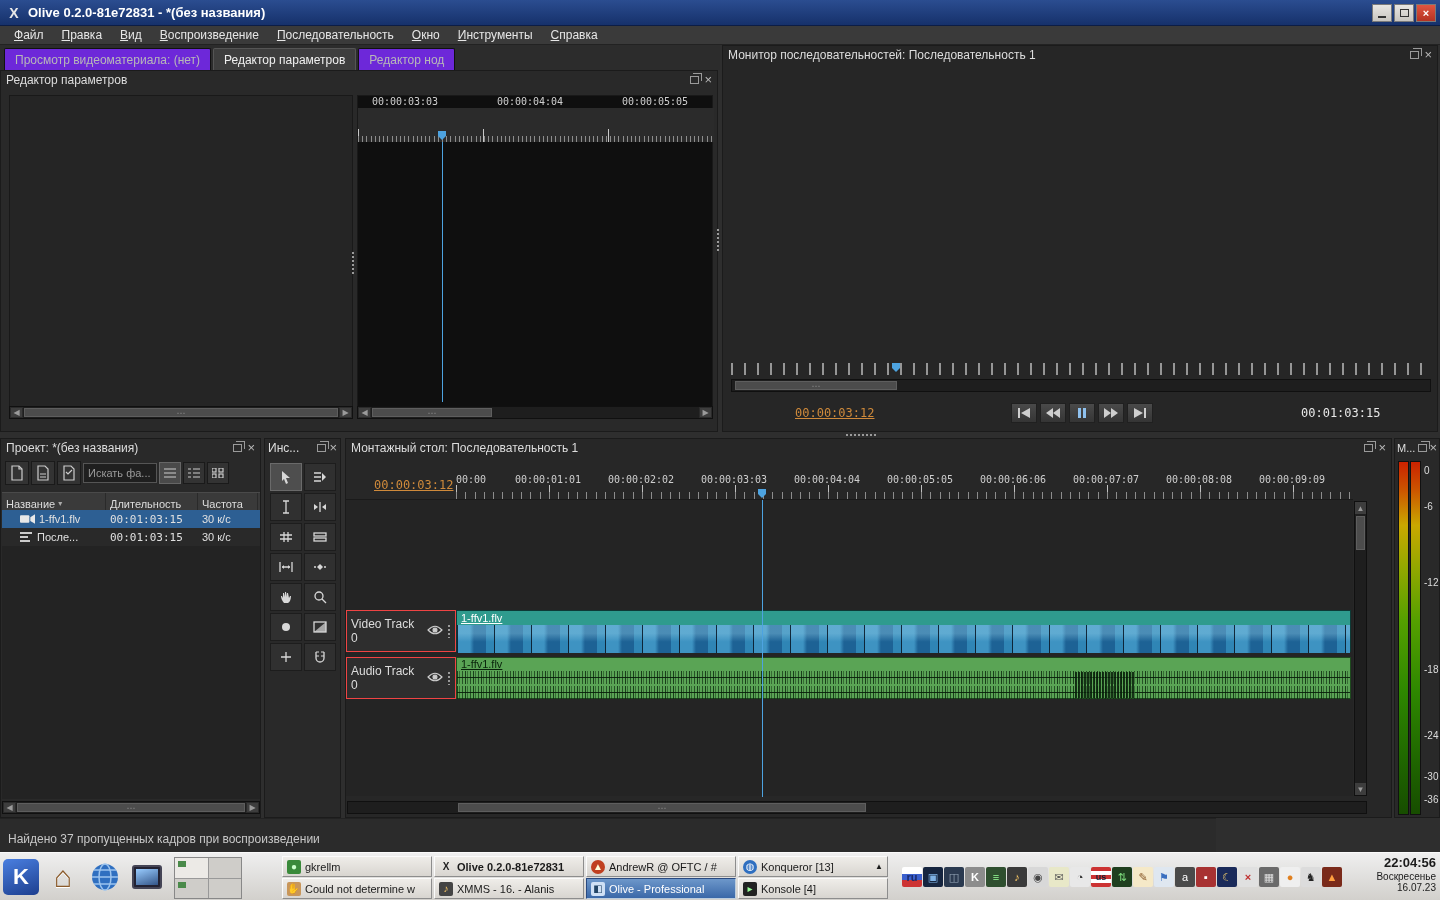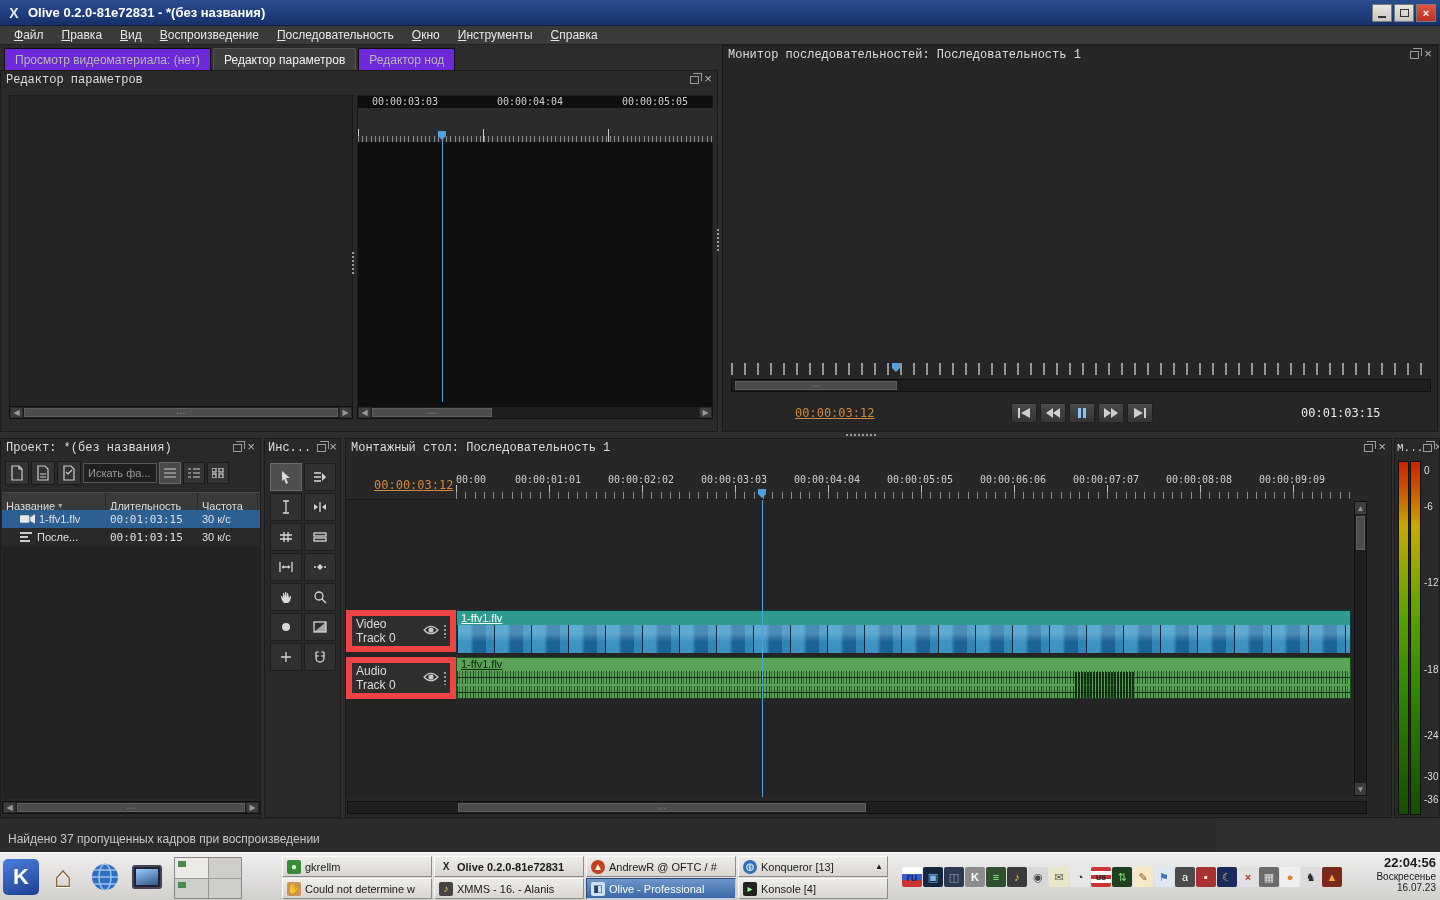--- a/index.html
+++ b/index.html
@@ -23,21 +23,21 @@
   #menubar .mitem{padding:18px 8px;color:#e6e6e6;}
   #menubar .mitem u{text-decoration:underline;}
 
   
   #tabstrip{left:0;top:45px;width:720px;height:25px;display:flex;align-items:flex-end;padding-left:4px;gap:2px;background:#2c2c2c;}
   .tab{height:22px;display:flex;align-items:center;padding:0 10px;background:#6d28d9;color:#b8b8b8;border:1px solid #111;border-bottom:none;border-radius:2px 2px 0 0;font-size:12px;}
   .tab.active{background:#3e3e3e;color:#f0f0f0;border-color:#555;}
 
   
   .panel{background:#292929;border:1px solid #1b1b1b;}
-  .phead{height:18px;display:flex;align-items:center;padding:0 5px;color:#ddd;font-size:12px;white-space:nowrap;overflow:hidden;font-family:Liberation Mono, monospace;}
+  .phead{height:18px;display:flex;align-items:center;padding:0 5px;color:#ddd;font-size:12px;white-space:nowrap;overflow:hidden;}
   .dock{margin-left:auto;display:flex;gap:5px;align-items:center;flex:none;}
   .di-float{width:9px;height:8px;border:1px solid #9a9a9a;position:relative;}
   .di-float::after{content:"";position:absolute;left:2px;top:-4px;width:8px;height:7px;border:1px solid #9a9a9a;border-left:none;border-bottom:none;}
   .di-close{color:#b8b8b8;font-size:13px;line-height:10px;}
 
   
   .hscroll{position:absolute;height:13px;background:#1e1e1e;border:1px solid #101010;}
   .hscroll .sarr{position:absolute;top:0;bottom:0;width:13px;background:#3d3d3d;color:#9a9a9a;font-size:8px;display:flex;align-items:center;justify-content:center;border:1px solid #2a2a2a;}
   .hscroll .sarr.l{left:0;} .hscroll .sarr.r{right:0;}
   .hscroll .handle{position:absolute;top:1px;bottom:1px;background:#4c4c4c;border:1px solid #5e5e5e;color:#8a8a8a;font-size:9px;line-height:9px;text-align:center;}
@@ -79,36 +79,36 @@
   .tbtn svg{fill:#cfcfcf;}
   .tbtn.pause svg{fill:#8fc1ee;}
   .timelink{color:#cf8a3b;text-decoration:underline;font-size:12px;}
 
   
   .pbtn{width:24px;height:24px;background:#333;border:1px solid #1a1a1a;display:flex;align-items:center;justify-content:center;}
   .pbtn svg{stroke:#ccc;fill:none;stroke-width:1.2;}
   .pbtn.pressed{background:#4a4a4a;border-color:#666;}
   #proj-search{width:74px;height:20px;background:#1f1f1f;border:1px solid #555;color:#bbb;font-size:11px;padding:0 4px;font-family:"Liberation Sans",sans-serif;}
   #proj-search::placeholder{color:#9a9a9a;}
-  .thead{display:flex;background:#3a3a3a;border-top:1px solid #4a4a4a;border-bottom:2px solid #5eead4;height:28px;align-items:center;font-size:11px;color:#ddd;}
+  .thead{display:flex;background:#3a3a3a;border-top:1px solid #4a4a4a;border-bottom:6px solid #5eead4;height:28px;align-items:center;font-size:11px;color:#ddd;}
   .thead>div{padding:0 4px;border-right:1px solid #2a2a2a;height:100%;display:flex;align-items:center;white-space:nowrap;overflow:hidden;}
   .prow{display:flex;height:18px;align-items:center;font-size:11px;color:#e0e0e0;}
   .prow.sel{background:#2d5f93;}
   .prow>div{padding:0 4px;white-space:nowrap;overflow:hidden;display:flex;align-items:center;gap:4px;}
   .c1{width:104px;flex:none;} .c2{width:92px;flex:none;} .c3{width:60px;flex:none;}
 
   
   #toolgrid{display:grid;grid-template-columns:32px 32px;grid-auto-rows:28px;gap:2px;justify-content:center;padding-top:6px;}
   .tool{background:#303030;border:1px solid #1d1d1d;display:flex;align-items:center;justify-content:center;}
   .tool.pressed{background:#4e4e4e;border-color:#6a6a6a;}
   .tool svg{stroke:#d8d8d8;fill:none;stroke-width:1.3;}
   .tool svg .f{fill:#d8d8d8;stroke:none;}
 
   
-  .trackhead{position:absolute;left:0;width:110px;background:#2e2e2e;border:6px solid #ef4444;display:flex;align-items:center;padding:0 4px;gap:4px;color:#ddd;font-size:12px;}
+  .trackhead{position:absolute;left:0;width:110px;background:#2e2e2e;border:1px solid #ef4444;display:flex;align-items:center;padding:0 4px;gap:4px;color:#ddd;font-size:12px;}
   .eye svg{stroke:#ccc;fill:none;stroke-width:1.1;}
   .clip-video-head{background:#2f9b8e;color:#fff;font-size:11px;height:14px;line-height:14px;padding-left:4px;text-decoration:underline;white-space:nowrap;overflow:hidden;}
   .thumbs{height:28px;background-image:
       repeating-linear-gradient(90deg,rgba(4,18,32,.85) 0 1px,rgba(0,0,0,0) 1px 37px),
       linear-gradient(180deg,rgba(150,210,235,.38) 0 30%,rgba(0,0,0,0) 60%),
       repeating-linear-gradient(90deg,#3e93c2 0 13px,#1d6295 17px 29px,#2f85b5 29px 37px),
       linear-gradient(180deg,#2a7fae,#113f63);}
   .clip-audio{background:#5aa455;}
   .clip-audio .alabel{color:#09230b;font-size:11px;height:13px;line-height:13px;padding-left:4px;text-decoration:underline;}
   .wave{height:13px;position:relative;background-image:

